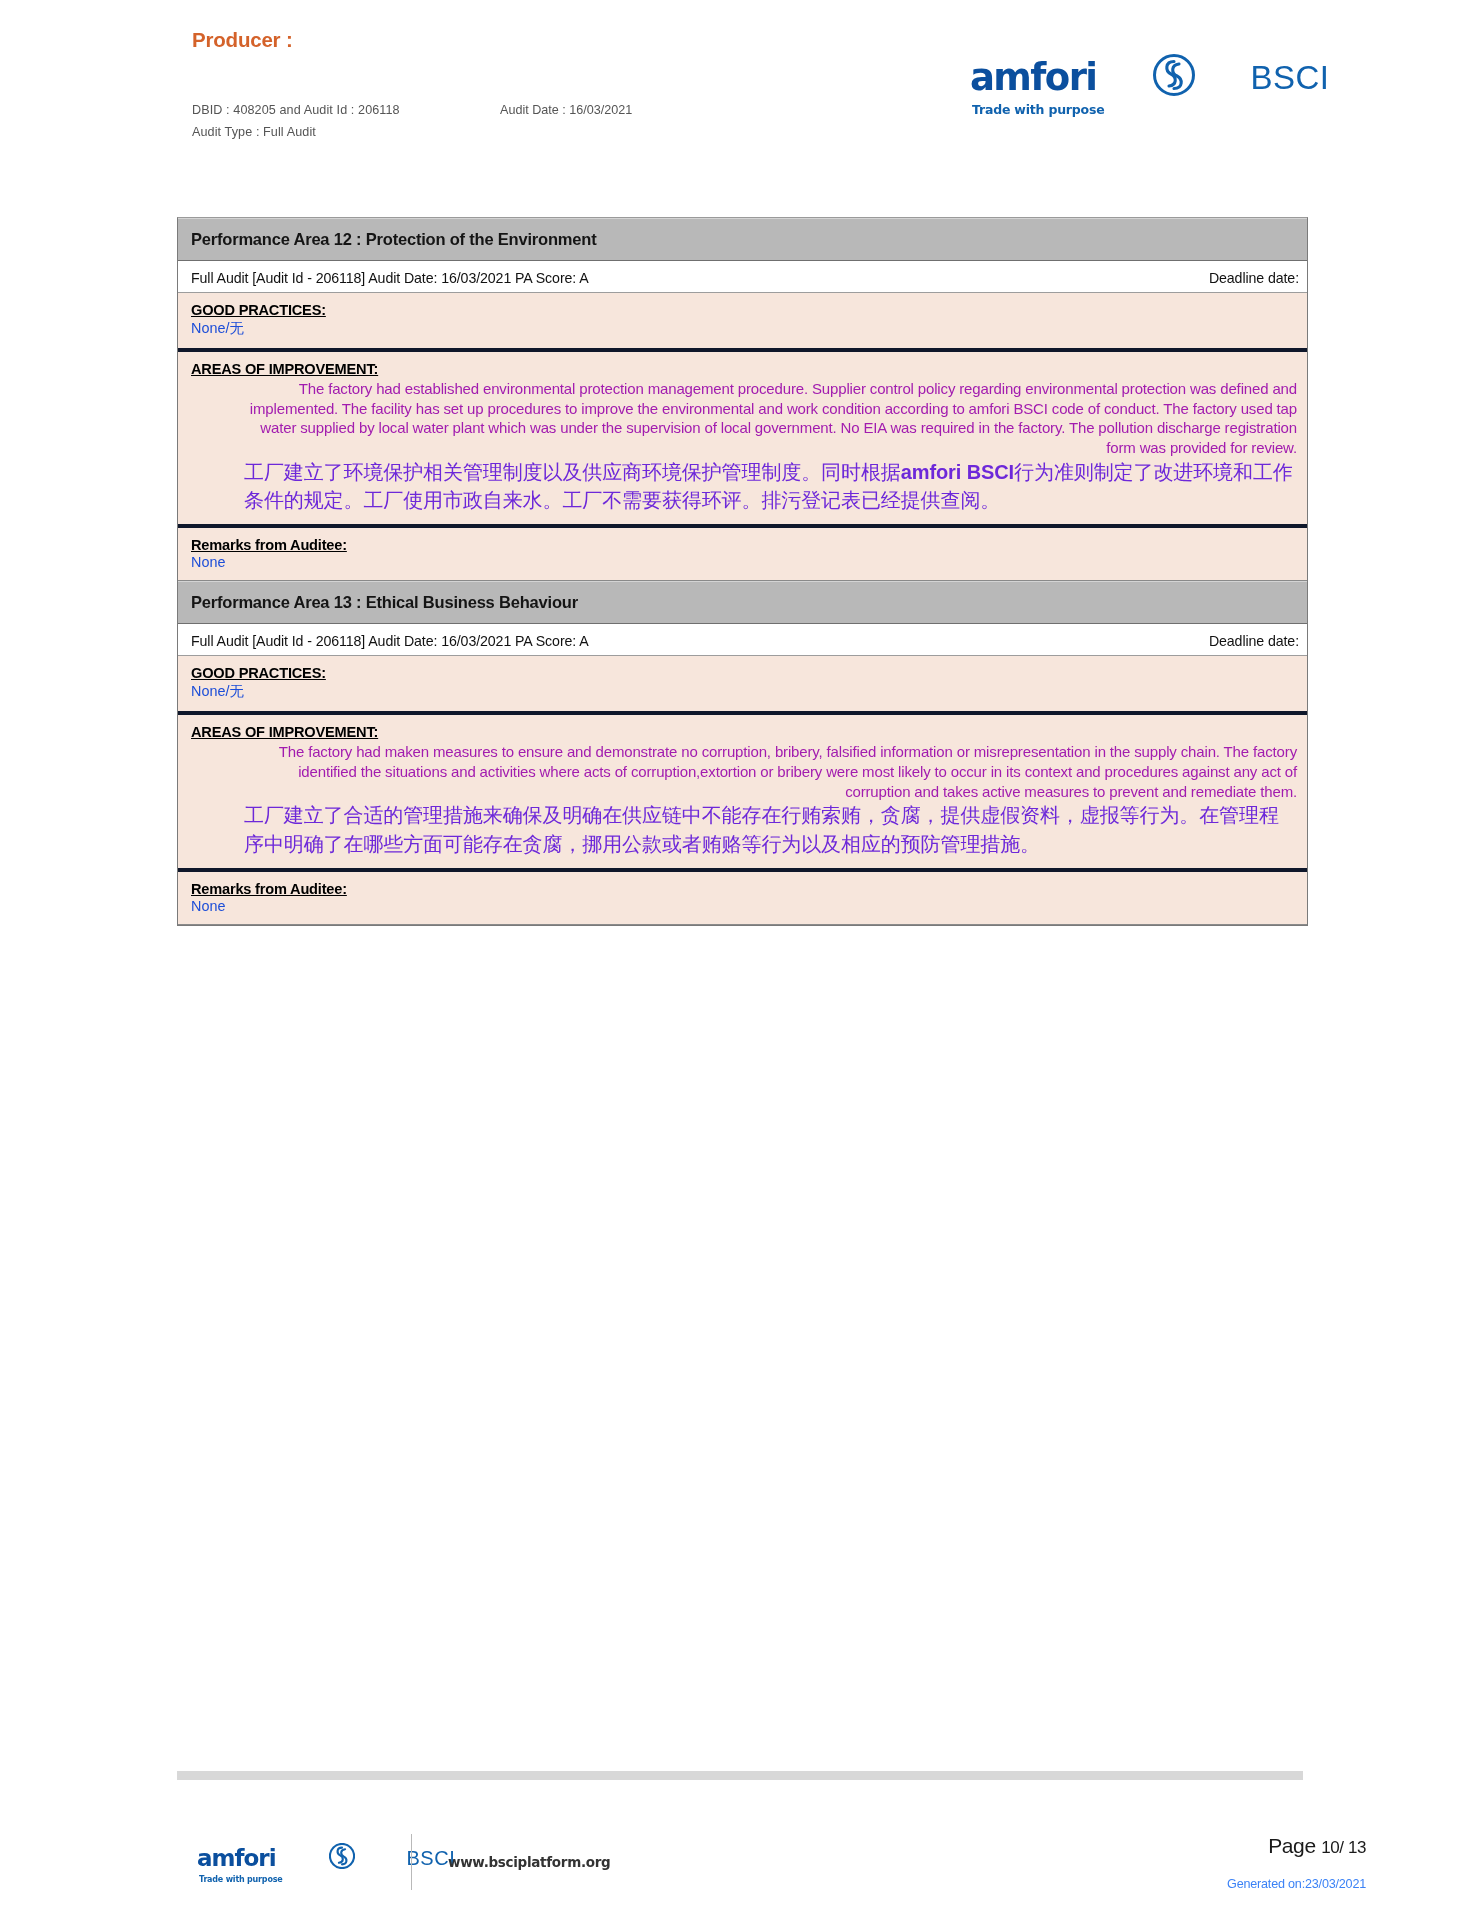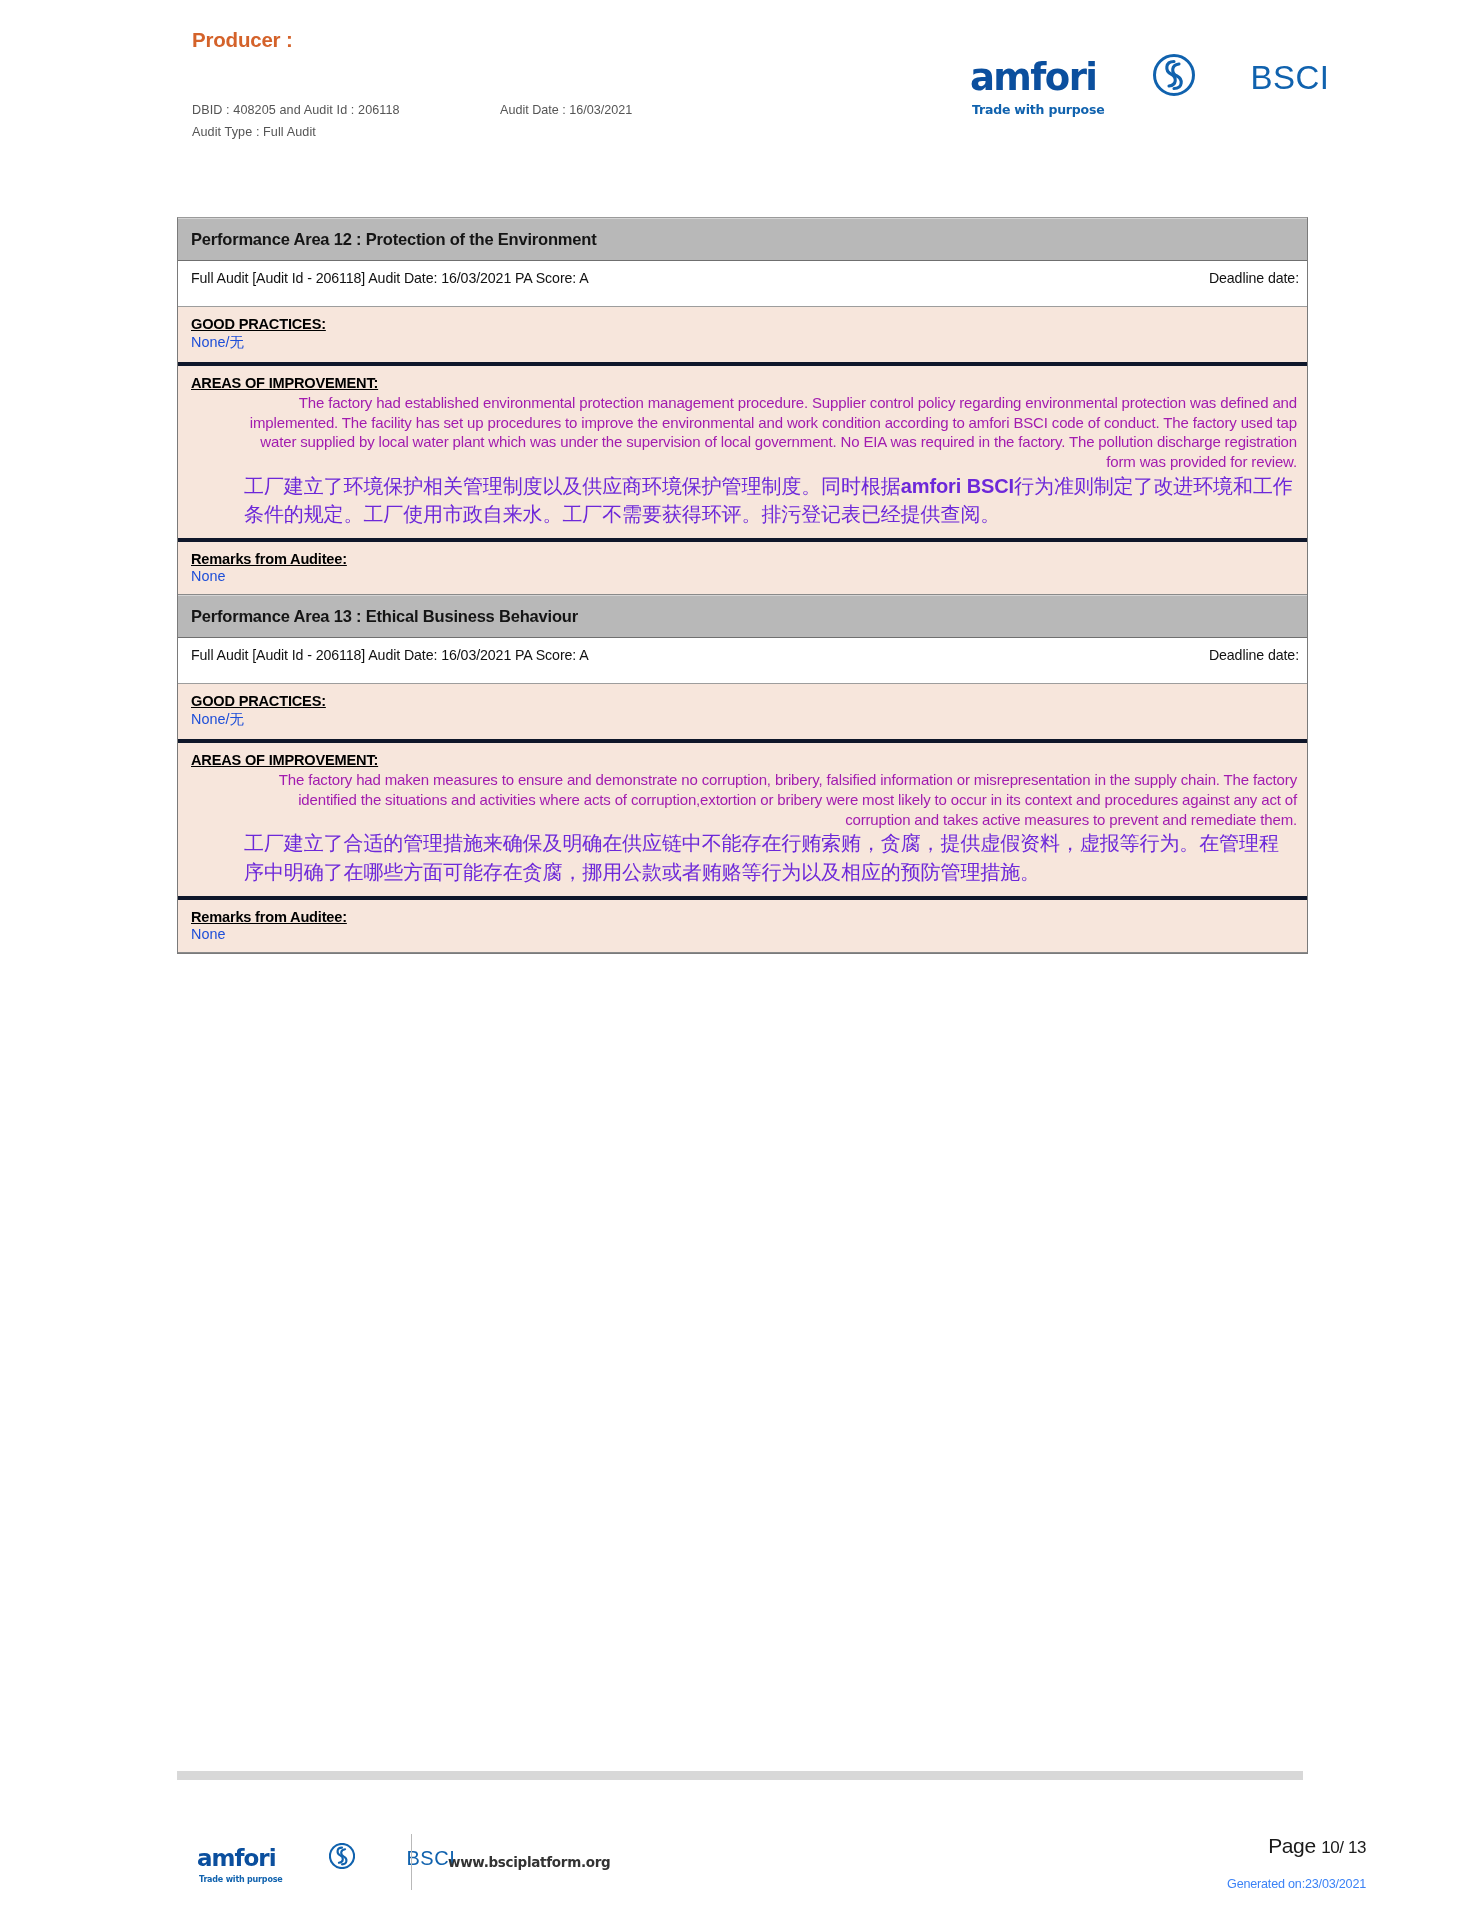--- a/index.html
+++ b/index.html
@@ -141,21 +141,21 @@
     font-size: 16.5px;
     letter-spacing: -0.2px;
     color: #151515;
   }
   .pa-score-row {
     display: flex;
     justify-content: space-between;
     align-items: baseline;
     background: #ffffff;
     border-bottom: 1px solid #9d9d9d;
-    padding: 9px 6px 20px 13px;
+    padding: 9px 6px 6px 13px;
     font-size: 14.2px;
     color: #111111;
     letter-spacing: -0.1px;
   }
   .deadline-text {
     font-size: 14.2px;
     white-space: nowrap;
     padding-right: 2px;
   }
 

